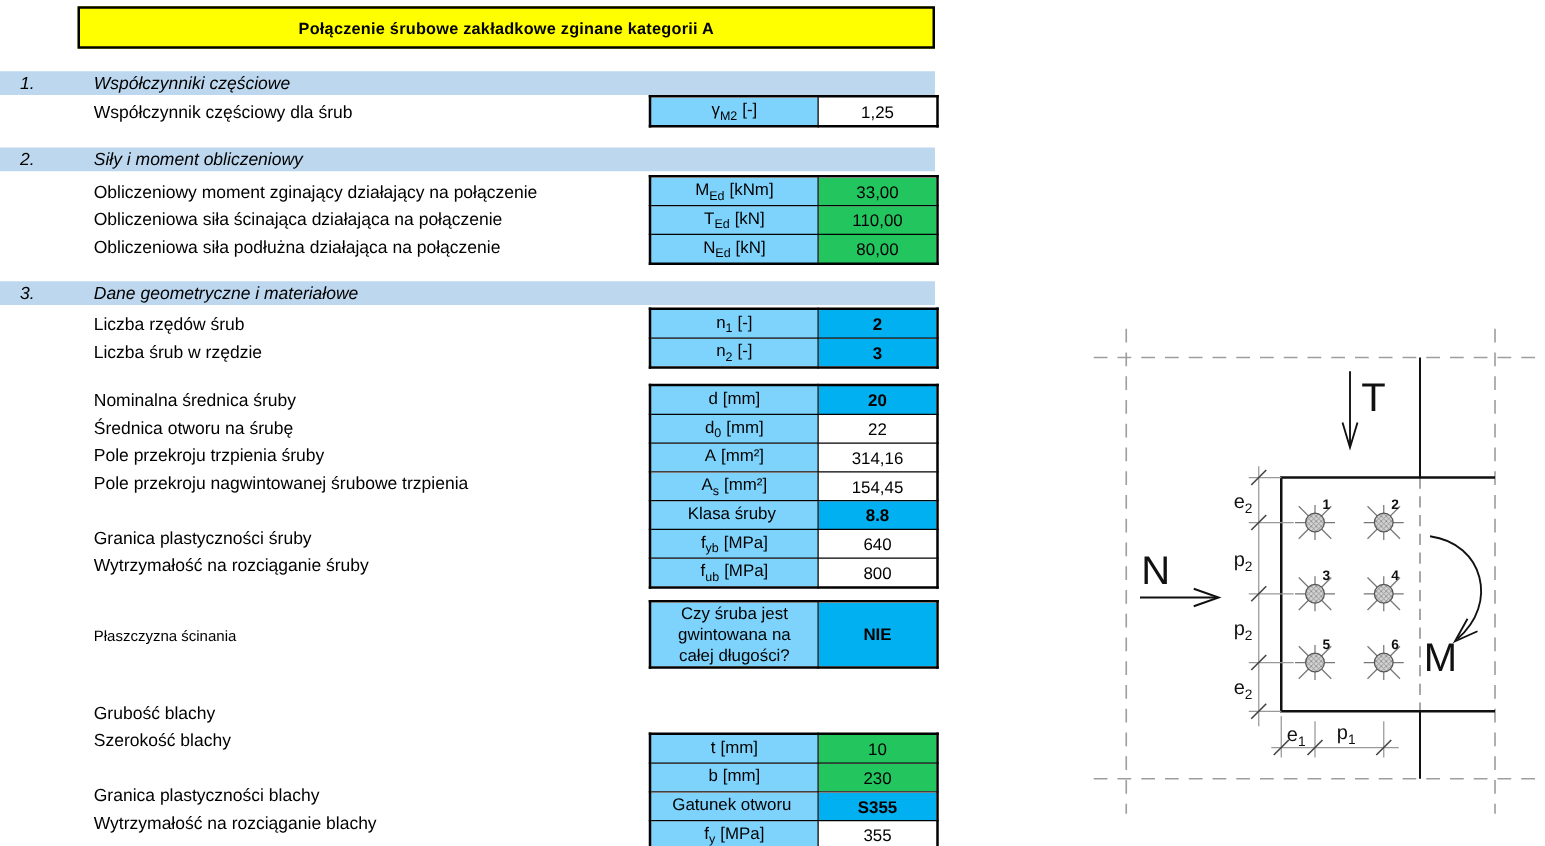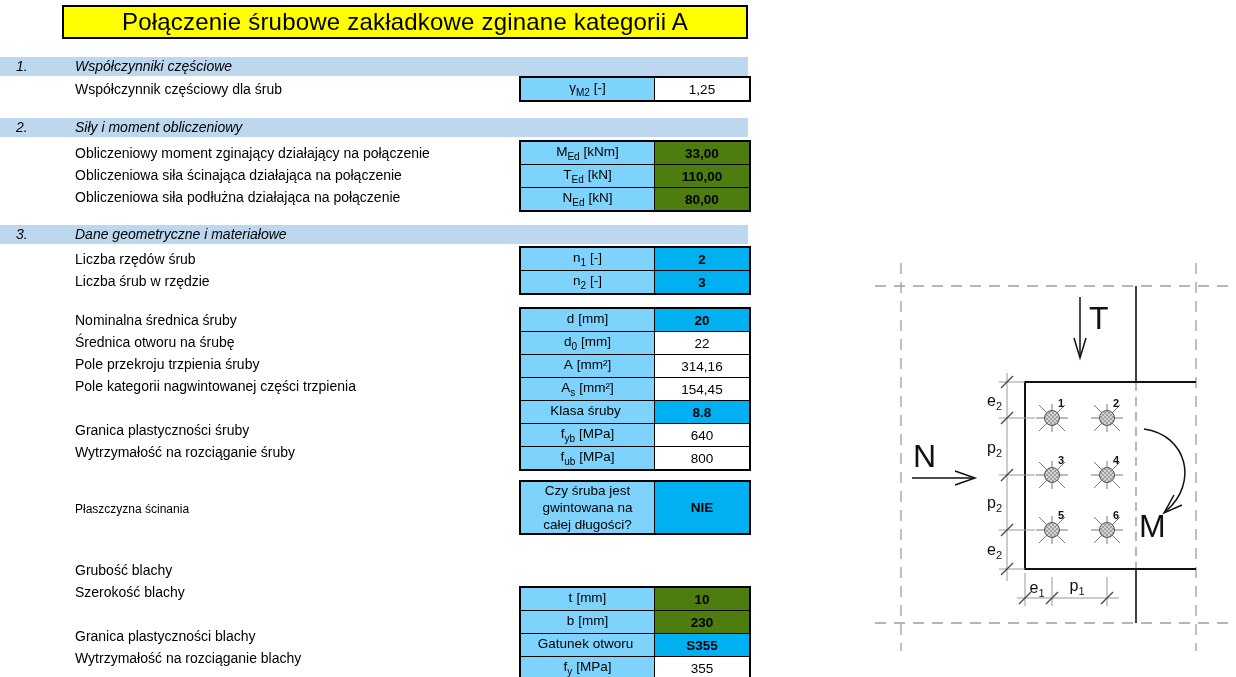--- a/index.html
+++ b/index.html
@@ -3,41 +3,41 @@
 <meta charset="utf-8">
 <style>
   html,body{margin:0;padding:0;background:#fff;}
   .page{position:relative;width:1236px;height:677px;background:#ffffff;
         font-family:"Liberation Sans",sans-serif;color:#000;overflow:hidden;}
 
   
   .title-box{position:absolute;left:62px;top:5px;width:682px;height:30px;
              background:#FFFF00;border:2px solid #000;
              display:flex;align-items:center;justify-content:center;
-             font-weight:normal;font-size:24px;letter-spacing:.2px;}
+             font-weight:bold;font-size:13px;letter-spacing:.2px;}
 
   
   .band{position:absolute;left:0;width:748px;height:19px;background:#BDD7EE;
         font-style:italic;font-size:14px;}
   .band .num{position:absolute;left:16px;top:1px;}
   .band .btitle{position:absolute;left:75px;top:1px;}
 
   
   .labels{position:absolute;left:75px;width:440px;}
   .labels .lbl{height:22px;line-height:22px;font-size:14px;white-space:nowrap;}
   .lbl-center{position:absolute;left:75px;height:58px;line-height:58px;font-size:12px;}
 
   
   table.ptable{position:absolute;left:519px;border-collapse:collapse;table-layout:fixed;
                border:2px solid #000;}
   table.ptable td{border:1px solid #000;height:22px;padding:0 2px;text-align:center;
                   font-size:13.5px;vertical-align:middle;overflow:hidden;}
   td.sym{width:129px;background:#7dd3fc;}
   td.val{width:90px;background:#ffffff;}
-  td.val-yellow{background:#4d7c0f;font-weight:bold;}
+  td.val-yellow{background:#22c55e;font-weight:normal;}
   td.val-cyan{background:#00B0F0;font-weight:bold;}
   td.sym sub,{font-size:10px;}
   sub{font-size:10px;}
   .unit{margin-left:4px;}
   td.sym-multi{font-size:13px;line-height:17px;height:58px;}
   td.sym-multi span{display:block;}
 
   
   .dia{position:absolute;left:865px;top:245px;}
   .dia text{font-family:"Liberation Sans",sans-serif;fill:#111;}
@@ -110,21 +110,21 @@
       <td class="sym"><span>n</span><sub>2</sub><span class="unit">[-]</span></td>
       <td class="val val-cyan">3</td>
     </tr>
   </tbody>
     </table>
 
   <div class="labels" style="top:309px">
     <div class="lbl">Nominalna średnica śruby</div>
     <div class="lbl">Średnica otworu na śrubę</div>
     <div class="lbl">Pole przekroju trzpienia śruby</div>
-    <div class="lbl">Pole kategorii nagwintowanej części trzpienia</div>
+    <div class="lbl">Pole przekroju nagwintowanej śrubowe trzpienia</div>
     <div class="lbl"></div>
     <div class="lbl">Granica plastyczności śruby</div>
     <div class="lbl">Wytrzymałość na rozciąganie śruby</div>
   </div>
   <table class="ptable" style="top:307px">
     <tbody>
         <tr>
       <td class="sym"><span>d</span><sub></sub><span class="unit">[mm]</span></td>
       <td class="val val-cyan">20</td>
     </tr>

